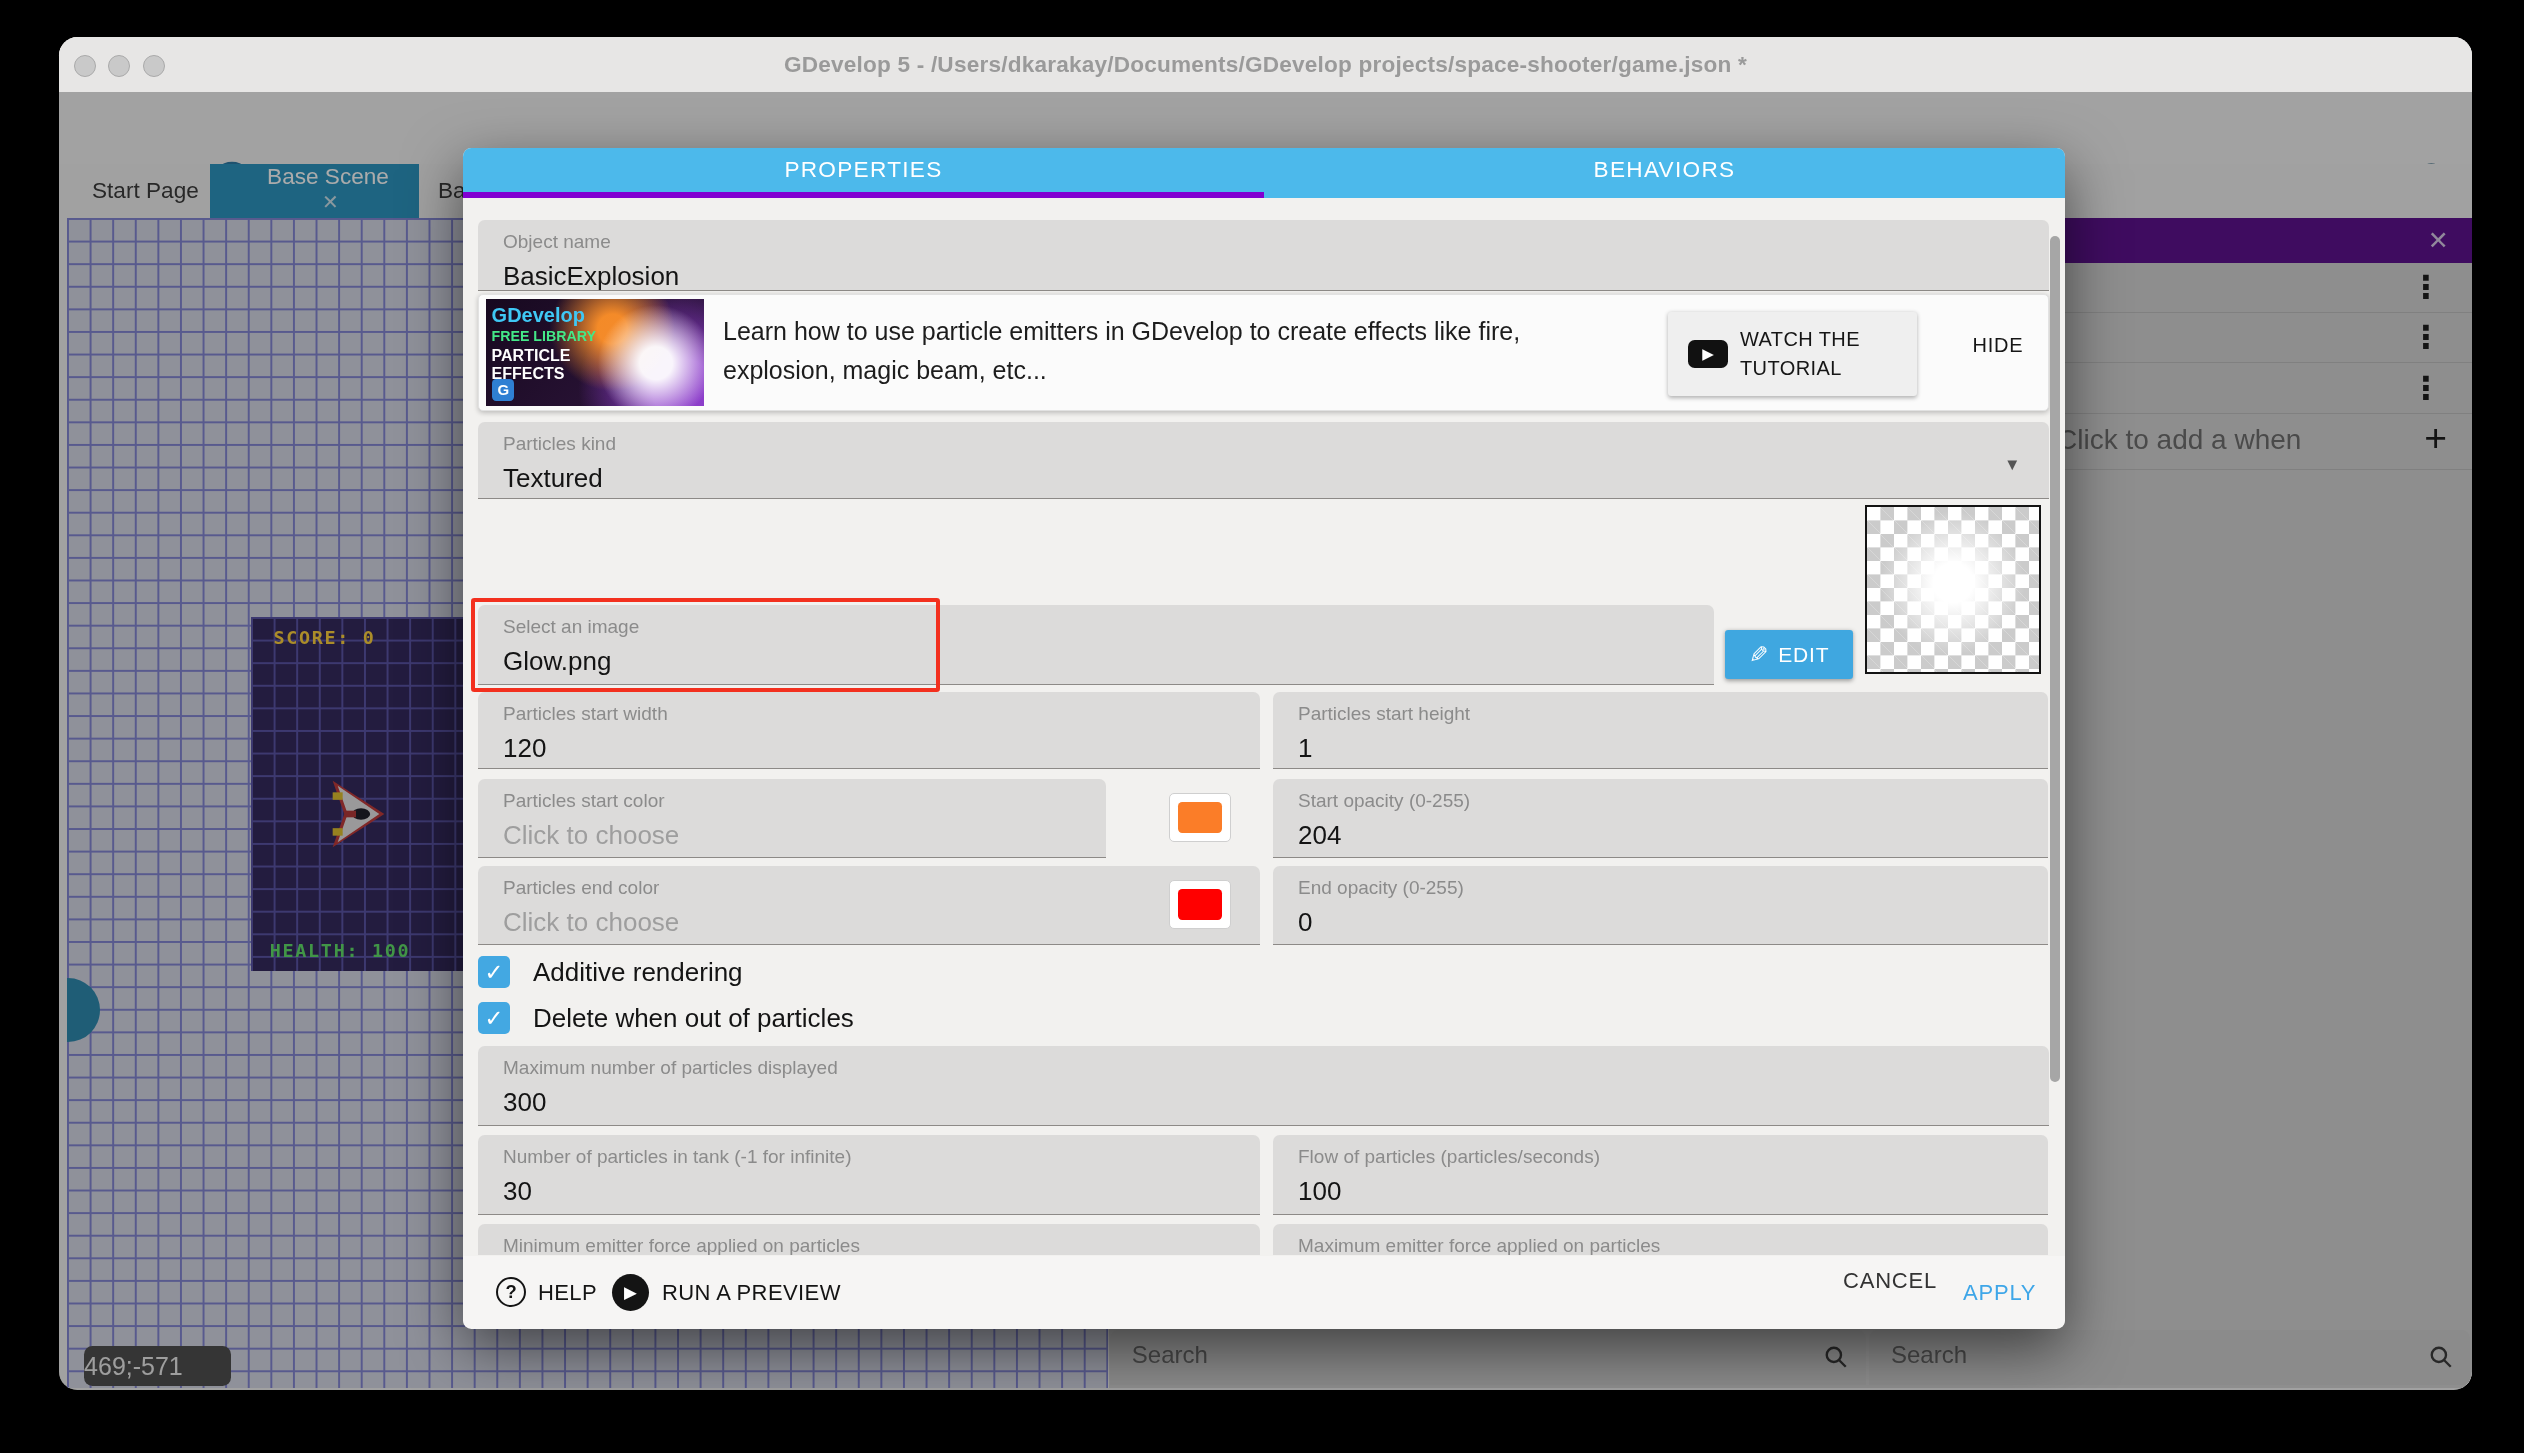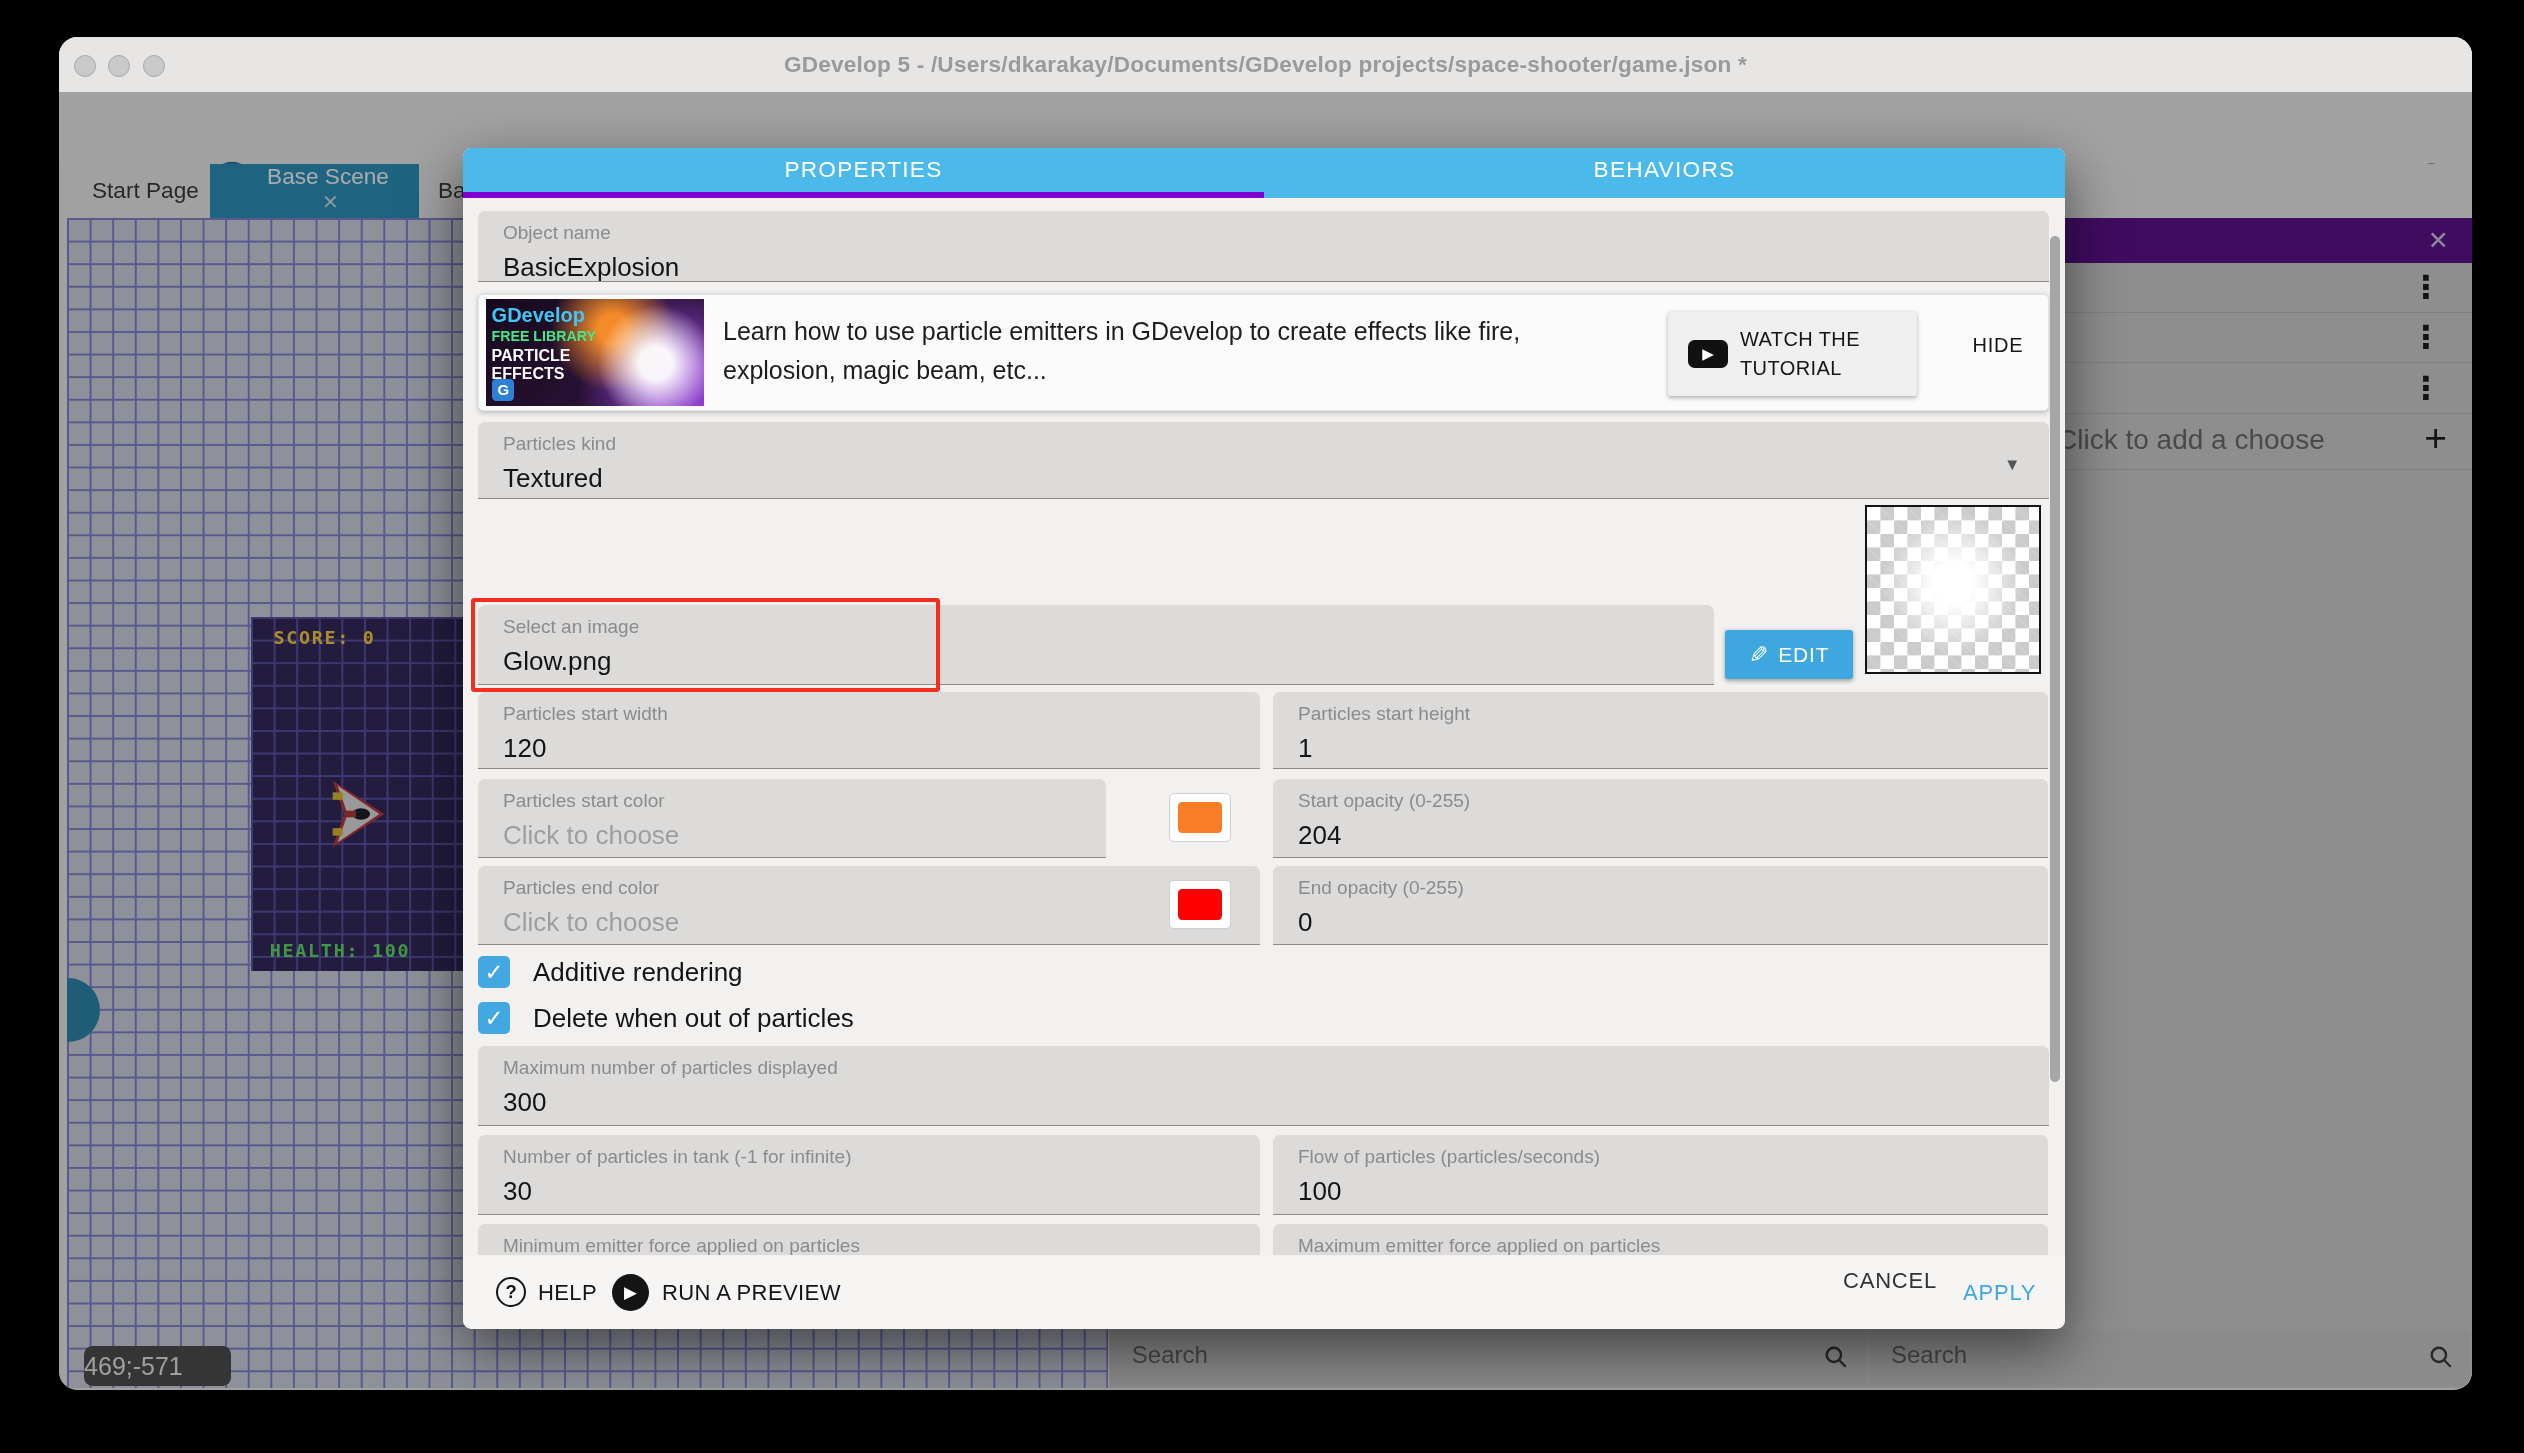--- a/index.html
+++ b/index.html
@@ -280,21 +280,21 @@
       <div class="panel-row" style="top:45px">
           <span class="row-menu">⋮</span>
         </div>
       <div class="panel-row" style="top:95px">
           <span class="row-menu">⋮</span>
         </div>
       <div class="panel-row" style="top:146px">
           <span class="row-menu">⋮</span>
         </div>
       <div id="add-group-row">
-        <span id="add-group-label">Click to add a choose</span>
+        <span id="add-group-label">Click to add a when</span>
         <span id="add-group-plus">+</span>
       </div>
       <div class="searchbox" style="left:0.8px;width:756px">
         <input placeholder="Search" style="">
         <svg class="search-svg" width="28.5" height="28.5" viewBox="0 0 24 24">
             <circle cx="10" cy="10" r="6" stroke="#3c3c3c" stroke-width="2" fill="none"></circle>
             <line x1="14.5" y1="14.5" x2="20" y2="20" stroke="#3c3c3c" stroke-width="2"></line>
           </svg>
       </div>
       <div class="searchbox" style="left:760px;width:601px">
@@ -311,21 +311,21 @@
 
   <div id="dialog">
     <div id="dlg-header">
       <div class="dlg-tab" style="left:0">PROPERTIES</div>
       <div class="dlg-tab" style="left:801px">BEHAVIORS</div>
       <div id="dlg-tab-indicator"></div>
     </div>
 
     <div id="dlg-body">
 
-      <div class="f" style="left:15px;top:13px;width:1571px;height:71px">
+      <div class="f" style="left:15px;top:22px;width:1571px;height:71px">
         <span class="lb">Object name</span>
         <span class="vl">BasicExplosion</span>
       </div>
 
       <div id="banner">
         <div id="thumb">
           <span class="th-t" style="top:5.9px;font-size:20px;color:#3fc8f5">GDevelop</span>
           <span class="th-t" style="top:30px;font-size:14.2px;color:#44e888">FREE LIBRARY</span>
           <span class="th-t" style="top:49px;font-size:16px;color:#fff">PARTICLE</span>
           <span class="th-t" style="top:67px;font-size:16px;color:#fff">EFFECTS</span>

